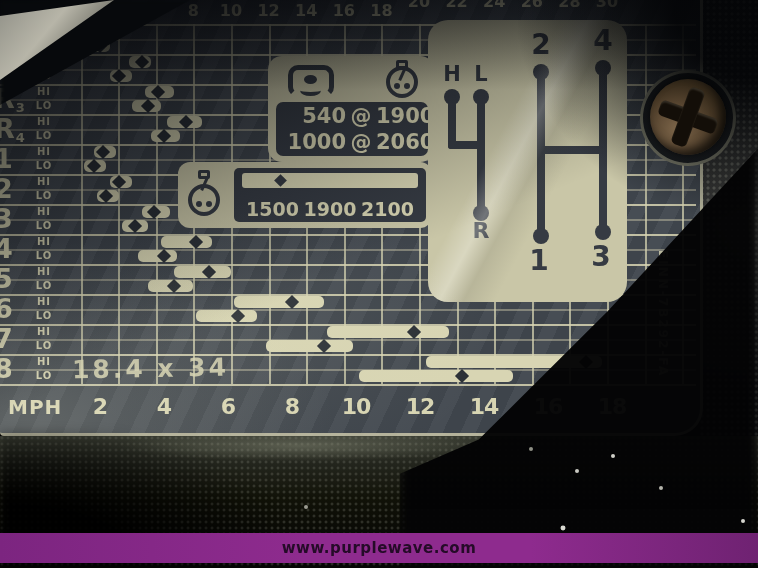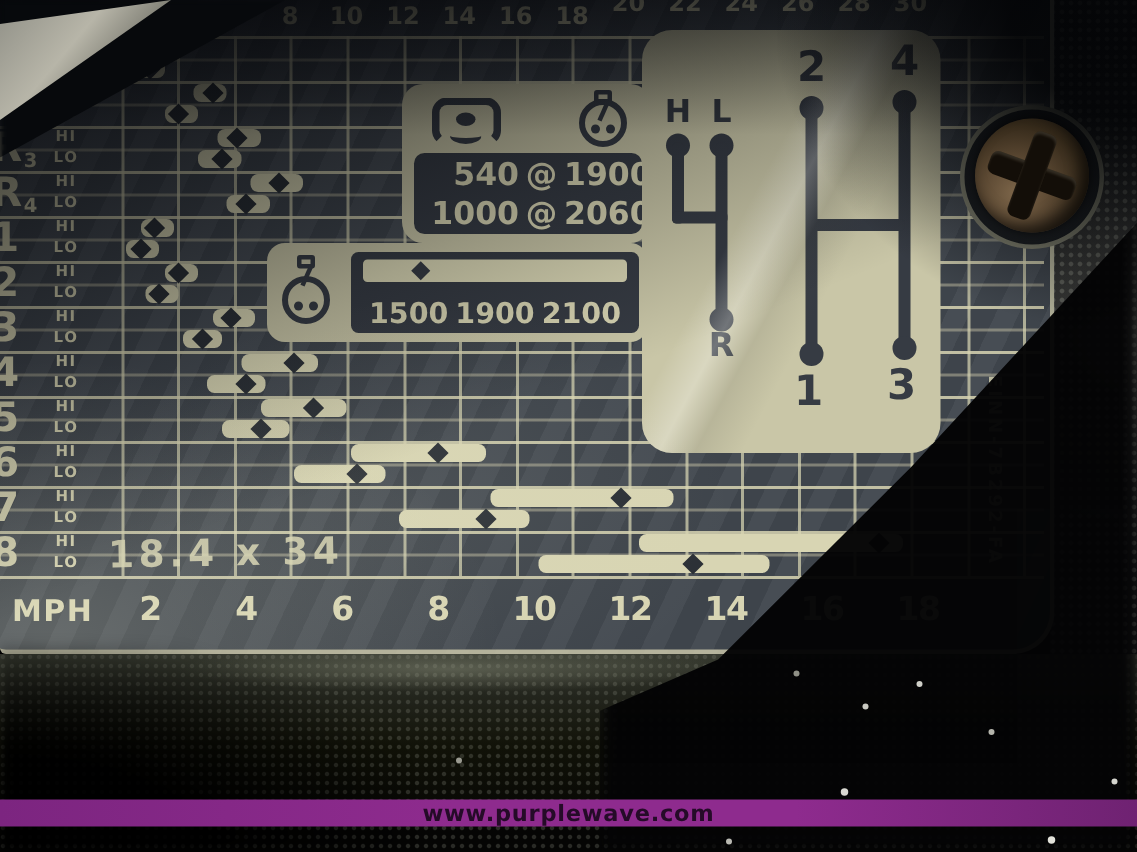--- a/index.html
+++ b/index.html
@@ -85,21 +85,21 @@
   .shadow-br{position:absolute;left:400px;top:140px;width:358px;height:428px;background:#040405;opacity:.97;filter:blur(5px);
     clip-path:polygon(100% 2%,100% 100%,0 100%,0 78%,22% 70%,58% 40%);}
   .shadow-bl{position:absolute;left:0;top:430px;width:270px;height:138px;background:radial-gradient(ellipse at 0% 100%,rgba(0,0,0,.95) 35%,transparent 78%);filter:blur(4px);}
   
   .bottom-region{position:absolute;left:0;top:436px;width:758px;height:132px;
     background-image:
       radial-gradient(ellipse 260px 22px at 300px 10px, rgba(158,162,140,.38), transparent 70%),
       radial-gradient(circle at 2px 2px, rgba(110,112,100,.35) 1.1px, transparent 1.8px),
       linear-gradient(180deg,#383b31 0px,#24261e 26px,#111208 62px,#050504 118px);
     background-size:100% 100%,6px 6px,100% 100%;}
-  .purple-stripe{position:absolute;left:0;top:533px;width:758px;height:18px;
+  .purple-stripe{position:absolute;left:0;top:533px;width:758px;height:30px;
     background:linear-gradient(90deg,#7c2580,#93309a 38%,#8c2c90 70%,#6f2272);
     display:flex;align-items:center;justify-content:center;}
   .watermark{font-size:15px;font-weight:bold;color:#250b28;letter-spacing:.5px;}
   .specks{position:absolute;left:0;top:0;width:2px;height:2px;background:transparent;border-radius:50%;
     box-shadow:562px 527px 0 1.5px #d9d9d2, 576px 470px 0 1px #c9c9c2, 700px 559px 0 1.5px #e2e2da,
                485px 560px 0 1px #b9b9b2, 612px 455px 0 1px #cfcfc8, 742px 520px 0 1px #d5d5ce,
                305px 506px 0 1px #9a9a90, 660px 487px 0 1px #b5b5ac, 530px 448px 0 1px #8f9086;}
 </style>
 </head>
 <body>

